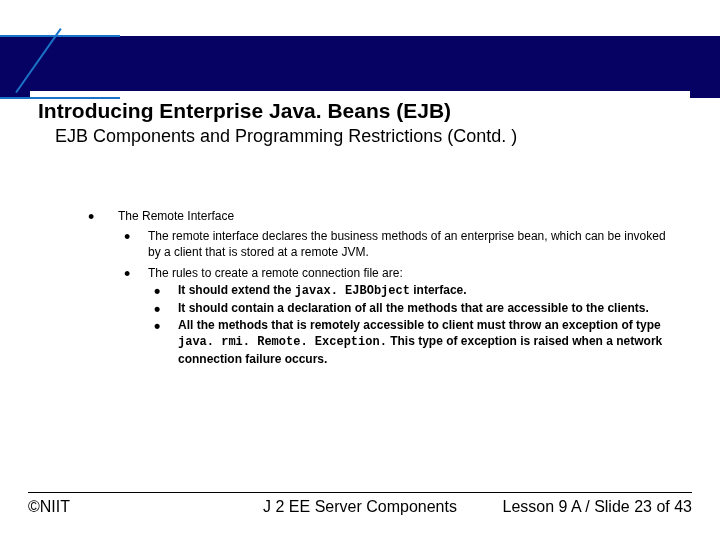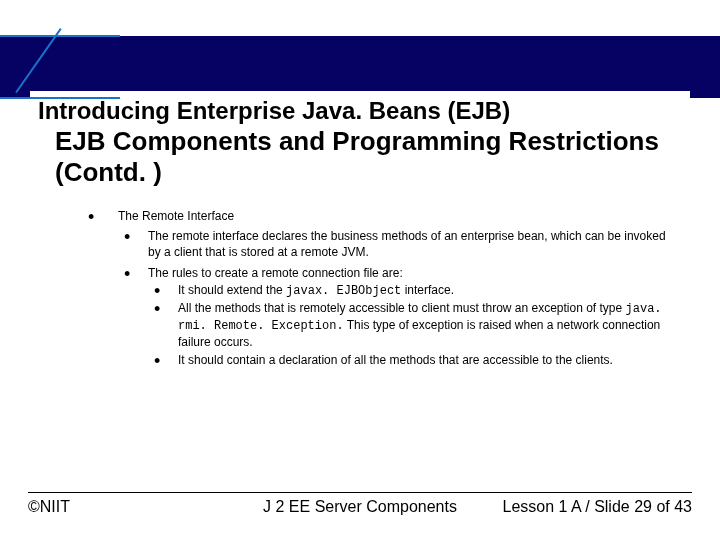--- a/index.html
+++ b/index.html
@@ -3,30 +3,30 @@
 <meta charset="utf-8">
 <style>
   * { margin: 0; padding: 0; box-sizing: border-box; }
   html, body { width: 720px; height: 540px; background: #fff; font-family: Verdana, Geneva, sans-serif; color: #000; }
   .slide { position: relative; width: 720px; height: 540px; }
   .header-band { position: absolute; top: 36px; left: 0; width: 720px; height: 62px; background: #060264; }
   .header-band::before { content: ""; position: absolute; left: 0; top: -1px; width: 120px; height: 2px; background: #1a73c7; }
   .header-band::after { content: ""; position: absolute; left: 0; bottom: -1px; width: 120px; height: 2px; background: #1a73c7; }
   .diag { position: absolute; left: 60px; top: -8px; width: 2px; height: 78px; background: #1a73c7; transform: rotate(35deg); transform-origin: top left; }
   .title-box { position: absolute; left: 30px; top: 55px; width: 660px; height: 40px; background: #fff; display: flex; align-items: center; padding-left: 8px; }
-  .title-box h2 { font-family: Arial, Helvetica, sans-serif; font-size: 24px; font-weight: bold; }
-  .content-title { position: absolute; left: 55px; top: 126px; width: 615px; font-family: Arial, Helvetica, sans-serif; font-size: 26px; font-weight: bold; line-height: 1.2; }
+  .title-box h2 { font-family: Arial, Helvetica, sans-serif; font-size: 21px; font-weight: bold; }
+  .content-title { position: absolute; left: 55px; top: 126px; width: 615px; font-family: Arial, Helvetica, sans-serif; font-size: 18px; font-weight: normal; line-height: 1.2; }
   ul.root { position: absolute; left: 88px; top: 208px; width: 590px; list-style: none; font-size: 12px; line-height: 1.35; }
   ul.root > li { position: relative; padding-left: 30px; }
   ul.root > li::before { content: "•"; position: absolute; left: 0; top: 0; font-size: 18px; line-height: 1; }
   ul.lvl2 { list-style: none; margin-top: 1px; }
   ul.lvl2 > li { position: relative; padding-left: 30px; margin-top: 4px; }
   ul.lvl2 > li::before { content: "•"; position: absolute; left: 6px; top: 0; font-size: 18px; line-height: 1; }
   ul.lvl3 { list-style: none; margin-top: 1px; }
-  ul.lvl3 > li { position: relative; padding-left: 30px; margin-top: 1px; }
+  ul.lvl3 > li { position: relative; padding-left: 30px; margin-top: 1px; font-weight: bold; }
   ul.lvl3 > li::before { content: "•"; position: absolute; left: 6px; top: 0; font-size: 18px; line-height: 1; }
   .code { font-family: "Courier New", monospace; font-size: 12px; }
   .footer-line { position: absolute; left: 28px; top: 492px; width: 664px; height: 1px; background: #000; }
   .footer { position: absolute; left: 28px; top: 498px; width: 664px; display: flex; justify-content: space-between; font-family: Arial, Helvetica, sans-serif; font-size: 16px; }
   .footer-center { position: absolute; left: 0; width: 664px; text-align: center; pointer-events: none; }
 </style>
 </head>
 <body>
 
 <div class="slide">
@@ -44,30 +44,30 @@
     <li>
       <span>The Remote Interface</span>
       <ul class="lvl2">
         <li><span>The remote interface declares the business methods of an enterprise bean, which can be invoked by a client that is stored at a remote JVM.</span></li>
         <li>
           <span>The rules to create a remote connection file are:</span>
           <ul class="lvl3">
             <li>
               <span>It should extend the </span><span class="code">javax. EJBObject</span><span> interface.</span>
             </li>
+            <li><span>It should contain a declaration of all the methods that are accessible to the clients.</span></li>
             <li>
               <span>All the methods that is remotely accessible to client must throw an exception of type </span><span class="code">java. rmi. Remote. Exception.</span><span> This type of exception is raised when a network connection failure occurs.</span>
             </li>
-            <li><span>It should contain a declaration of all the methods that are accessible to the clients.</span></li>
           </ul>
         </li>
       </ul>
     </li>
   </ul>
 
   <div class="footer-line"></div>
   <div class="footer">
     <span>©NIIT</span>
     <span class="footer-center">J 2 EE Server Components</span>
-    <span>Lesson 1 A / Slide 29 of 43</span>
+    <span>Lesson 9 A / Slide 23 of 43</span>
   </div>
 
 </div>
 
 </body></html>

